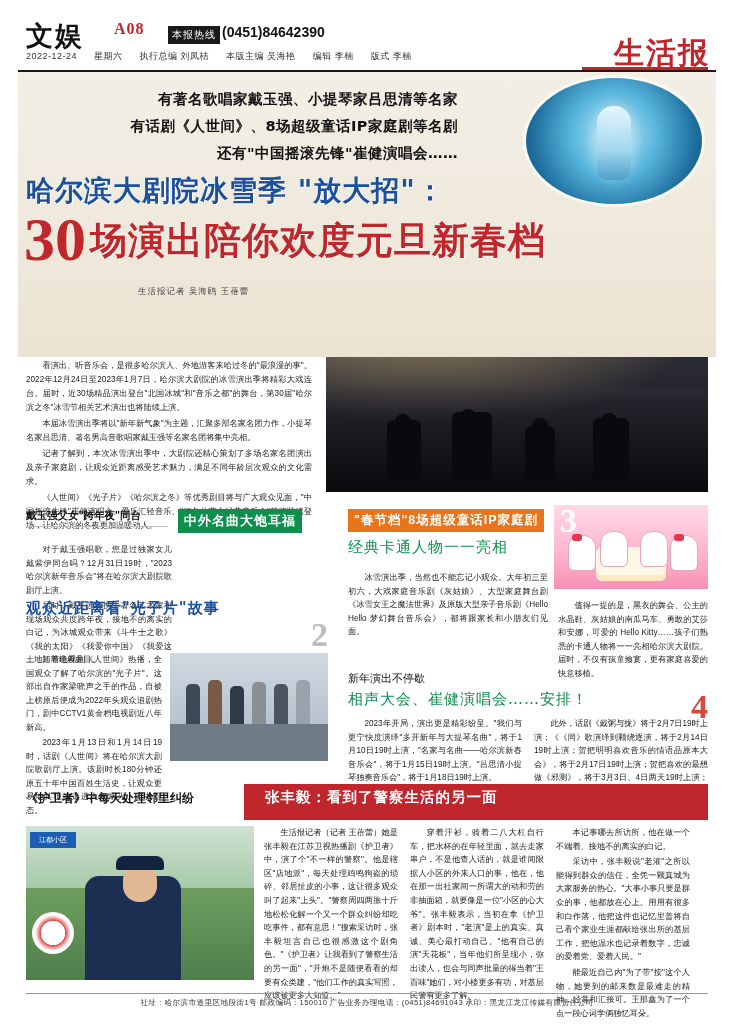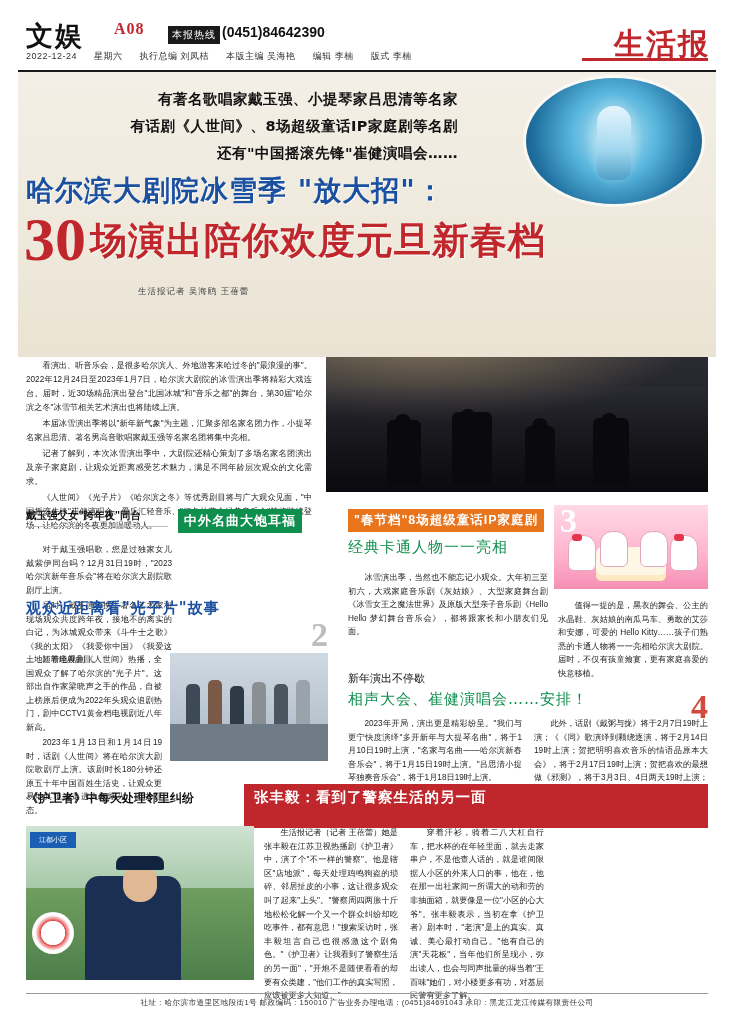--- a/index.html
+++ b/index.html
@@ -8,21 +8,21 @@
   .sheet{position:absolute;left:18px;top:14px;width:698px;height:996px;background:#fff;}
 
   
   .masthead{position:relative;height:56px;border-bottom:2px solid #1a1a1a;}
   .mh-title{position:absolute;left:8px;top:4px;font-size:27px;font-weight:bold;color:#111;letter-spacing:2px;font-family:Liberation Serif, serif;}
   .mh-code{position:absolute;left:96px;top:6px;font-size:16px;font-weight:bold;color:#c0272d;letter-spacing:1px;font-family:"Liberation Serif",serif;}
   .mh-hot{position:absolute;left:150px;top:12px;background:#1a1a1a;color:#fff;font-size:10px;padding:2px 4px;letter-spacing:1px;}
   .mh-phone{position:absolute;left:204px;top:10px;font-size:14px;color:#111;font-weight:bold;}
   .mh-sub{position:absolute;left:8px;top:36px;font-size:9px;color:#333;letter-spacing:.5px;}
   .mh-sub span{margin-right:14px;}
-  .mh-logo{position:absolute;right:6px;top:8px;width:150px;height:44px;}
+  .mh-logo{position:absolute;right:6px;top:17px;width:150px;height:44px;}
   .mh-logo .lg{position:absolute;right:0;top:2px;font-size:30px;font-weight:bold;color:#c0272d;letter-spacing:2px;font-family:"DejaVu Serif","Liberation Serif",serif;}
   .mh-logo .bar{position:absolute;right:2px;top:36px;width:126px;height:3px;background:#c0272d;}
 
   
   .hero{position:relative;height:285px;background:linear-gradient(180deg,#f3efe6 0%,#efe9dc 60%,#eae3d3 100%);overflow:hidden;}
   .hero-photo{position:absolute;right:14px;top:6px;width:176px;height:126px;border-radius:50%/50%;background:
      radial-gradient(circle at 50% 45%, #bfe6f5 0%, #58b6dd 38%, #1f6f9e 72%, #0d4a72 100%);
      box-shadow:0 0 0 3px rgba(255,255,255,.6);}
   .hero-photo .figure{position:absolute;left:50%;top:22%;width:34px;height:74px;transform:translateX(-50%);
      background:linear-gradient(180deg,#eaf7ff,#9fd6ef 60%,#4e9fc6);border-radius:16px 16px 10px 10px;opacity:.95;}
@@ -72,21 +72,21 @@
   .kitty .ch{position:absolute;width:26px;height:34px;border-radius:12px 12px 6px 6px;background:#fff;border:1px solid #e3a6bd;}
   .kitty .bow{position:absolute;width:10px;height:7px;background:#e5344e;border-radius:3px;}
 
   .photo-c{position:absolute;overflow:hidden;background:linear-gradient(180deg,#cfd9e2,#aab7c4);}
   .photo-c .ground{position:absolute;bottom:0;left:0;width:100%;height:34%;background:#6f7b86;}
   .photo-c .p{position:absolute;bottom:34%;border-radius:5px 5px 0 0;}
 
   
   .banner{position:absolute;left:8px;top:770px;width:682px;height:30px;}
   .banner .lbl{position:absolute;left:0;top:6px;font-size:12px;color:#111;font-weight:bold;}
-  .banner .rk{position:absolute;left:218px;top:0;right:0;height:44px;background:#c0272d;}
+  .banner .rk{position:absolute;left:218px;top:0;right:0;height:36px;background:#c0272d;padding-left:11px;}
   .banner .rk span{color:#fff;font-size:14.5px;font-weight:bold;line-height:26px;padding-left:10px;letter-spacing:1px;}
 
   .photo-d{position:absolute;left:8px;top:812px;width:228px;height:154px;overflow:hidden;background:linear-gradient(180deg,#86b36e,#4e7f4b);}
   .photo-d .sky{position:absolute;top:0;left:0;width:100%;height:40%;background:linear-gradient(180deg,#cfe3d2,#a7c9a9);}
   .photo-d .cop{position:absolute;left:26%;bottom:0;width:96px;height:104px;background:#1b2f52;border-radius:14px 14px 0 0;}
   .photo-d .face{position:absolute;left:50%;bottom:78px;transform:translateX(-50%);width:34px;height:38px;border-radius:16px;background:#e0b894;}
   .photo-d .cap{position:absolute;left:50%;bottom:110px;transform:translateX(-50%);width:48px;height:14px;border-radius:8px 8px 2px 2px;background:#10233f;}
   .photo-d .sign{position:absolute;left:4px;top:6px;width:46px;height:16px;background:#1a5fb4;color:#fff;font-size:7px;line-height:16px;text-align:center;}
   .photo-d .logo2{position:absolute;left:6px;bottom:26px;width:42px;height:42px;border-radius:50%;background:radial-gradient(circle,#ffffff 40%,#e44b4b 42%,#ffffff 60%);}
 
@@ -252,18 +252,23 @@
     <div class="cap"></div>
   </div>
 
   <div class="bot-cols">
     <div class="bc">
       <p>生活报记者（记者 王蓓蕾）她是张丰毅在江苏卫视热播剧《护卫者》中，演了个"不一样的警察"。他是辖区"店地派"，每天处理鸡鸣狗盗的琐碎、邻居扯皮的小事，这让很多观众叫了起来"上头"。"警察周四两胀十斤地松松化解一个又一个群众纠纷却吃吃事件，都有意思！"搜索采访时，张丰毅坦言自己也很感激这个剧角色。"《护卫者》让我看到了警察生活的另一面"，"开炮不是随便看看的却要有众类建，"他们工作的真实写照，应该被更多人知道。"</p>
     </div>
     <div class="bc">
       <p>穿着汗衫，骑着二八大杠自行车，把水杯的在年轻里面，就去走家串户，不是他查人话的，就是谁间限据人小区的外来人口的事，他在，他在那一出社家间一所谓大的动和劳的非抽面箱，就要像是一位"小区的心大爷"。张丰毅表示，当初在拿《护卫者》剧本时，"老演"是上的真实、真诚、美心最打动自己。"他有自己的演"天花板"，当年他们所呈现小，弥出读人，也会与同声批量的得当着"王百味"她们，对小楼更多有功，对基层民警有更多了解。</p>
     </div>
+    <div class="bc" style="margin-right:0;">
+      <p>本记事哪去所访所，他在做一个不端着、接地不的离实的白记。</p>
+      <p>采访中，张丰毅说"老灌"之所以能得到群众的信任，全凭一颗真城为大家服务的热心。"大事小事只要是群众的事，他都放在心上。用用有很多和白作落，他把这件也记忆里普将自己看个家业生涯都献给张出所的基层工作，把他温水也记录着数字，忠诚的爱着党、爱着人民。"</p>
+      <p>能最近自己内"为了带"按"这个人物，她要到的邮来数是最难走的精神，经常和汇接可。王那鑫为了一个点一段心词学俩独忆耳朵。</p>
+    </div>
   </div>
 
   <div class="footer">社址：哈尔滨市道里区地段街1号   邮政编码：150010   广告业务办理电话：(0451)84691043   承印：黑龙江龙江传媒有限责任公司</div>
 
  </div>
 </div>
 
 </body></html>

